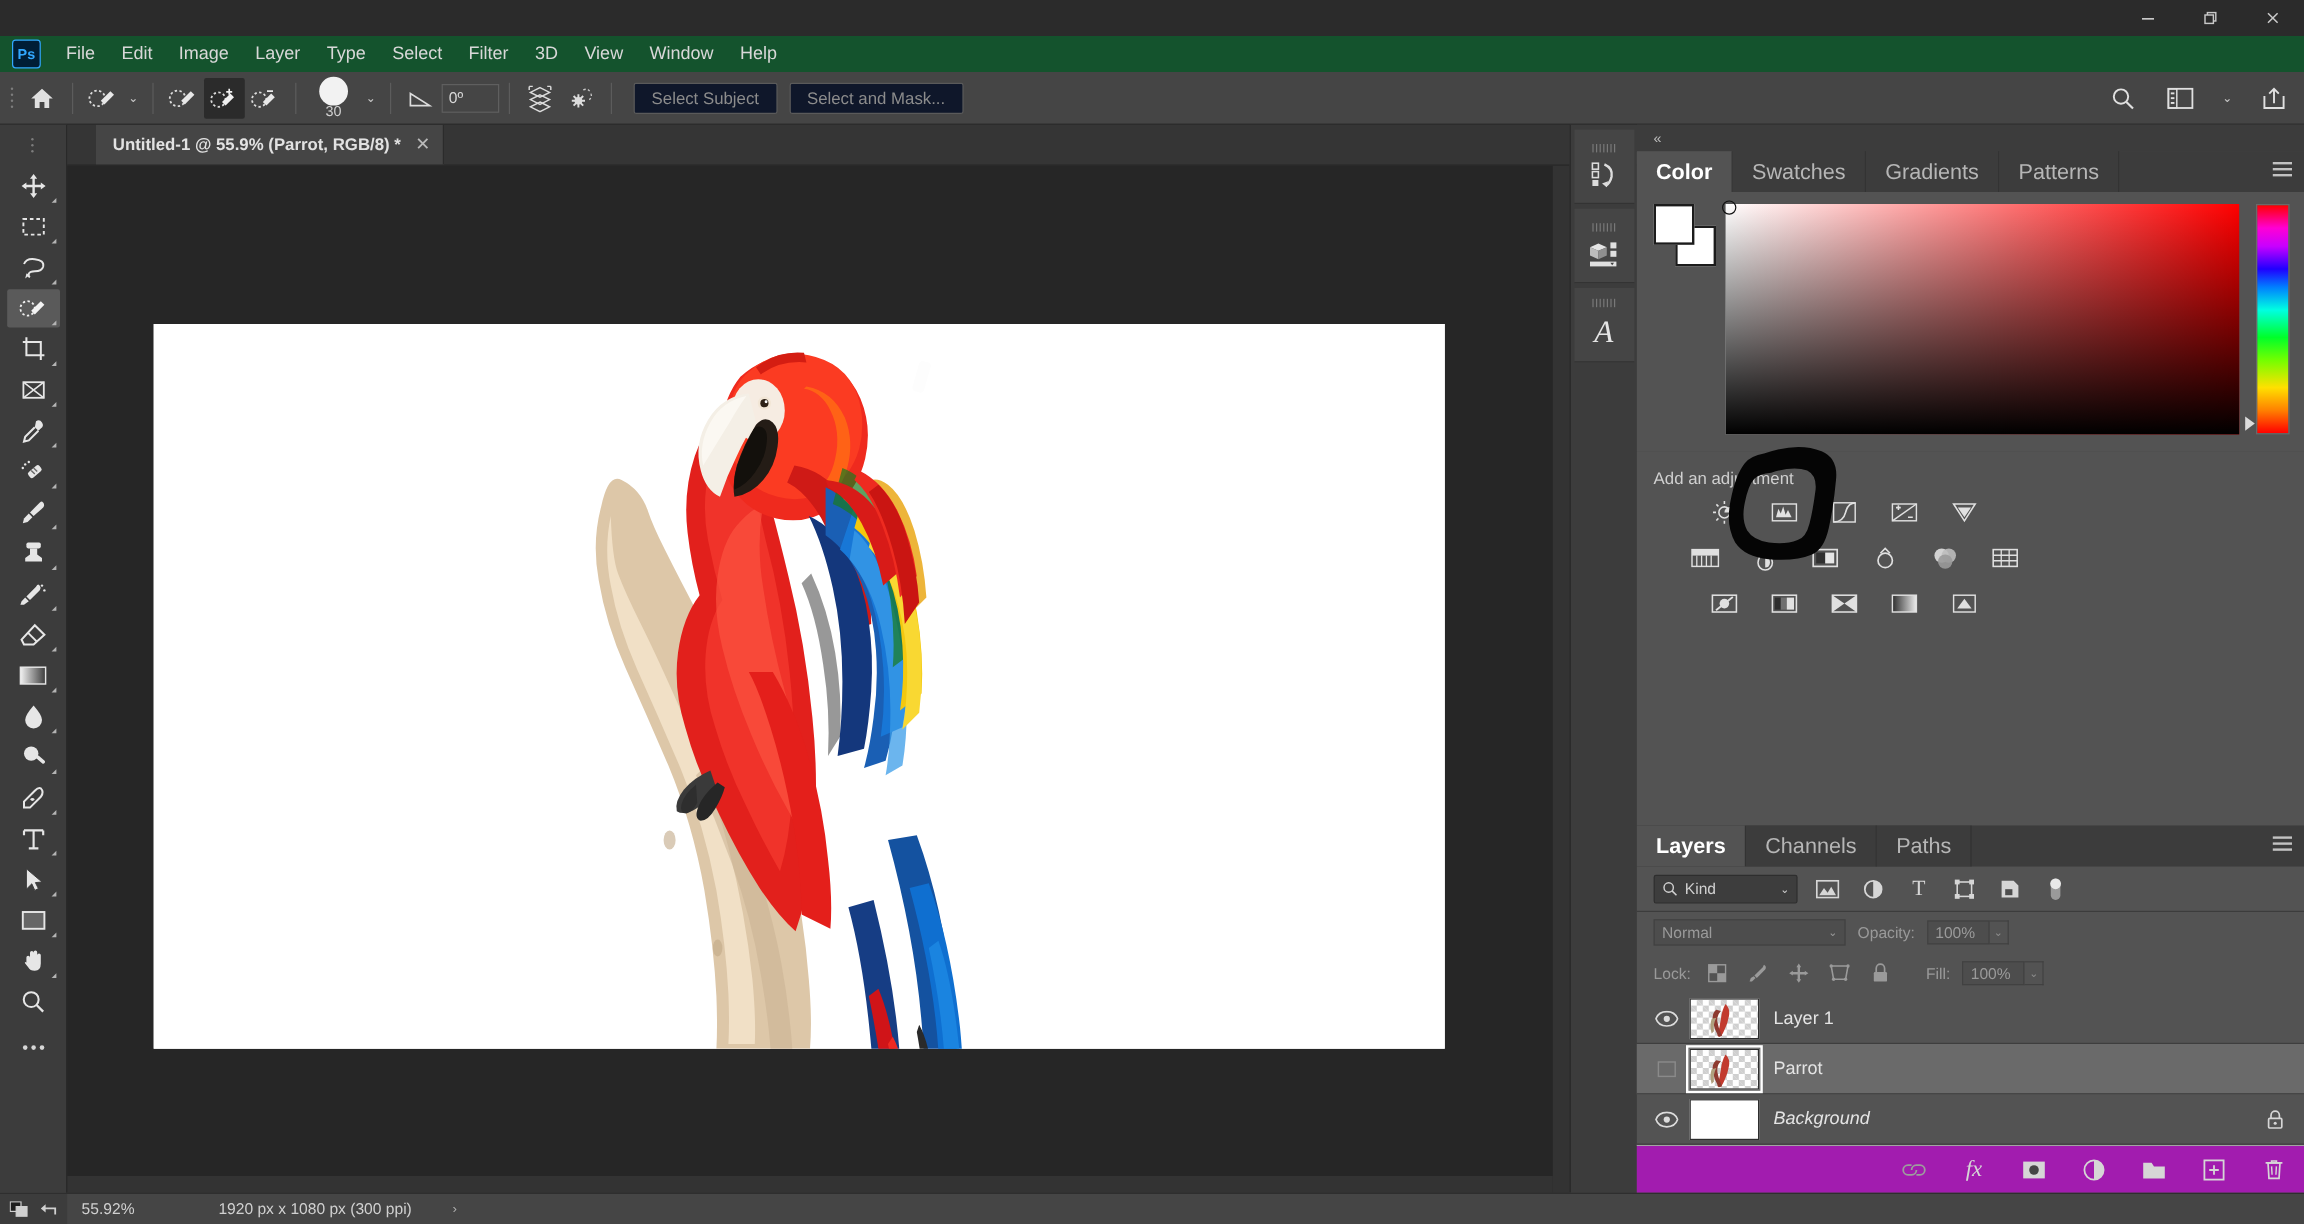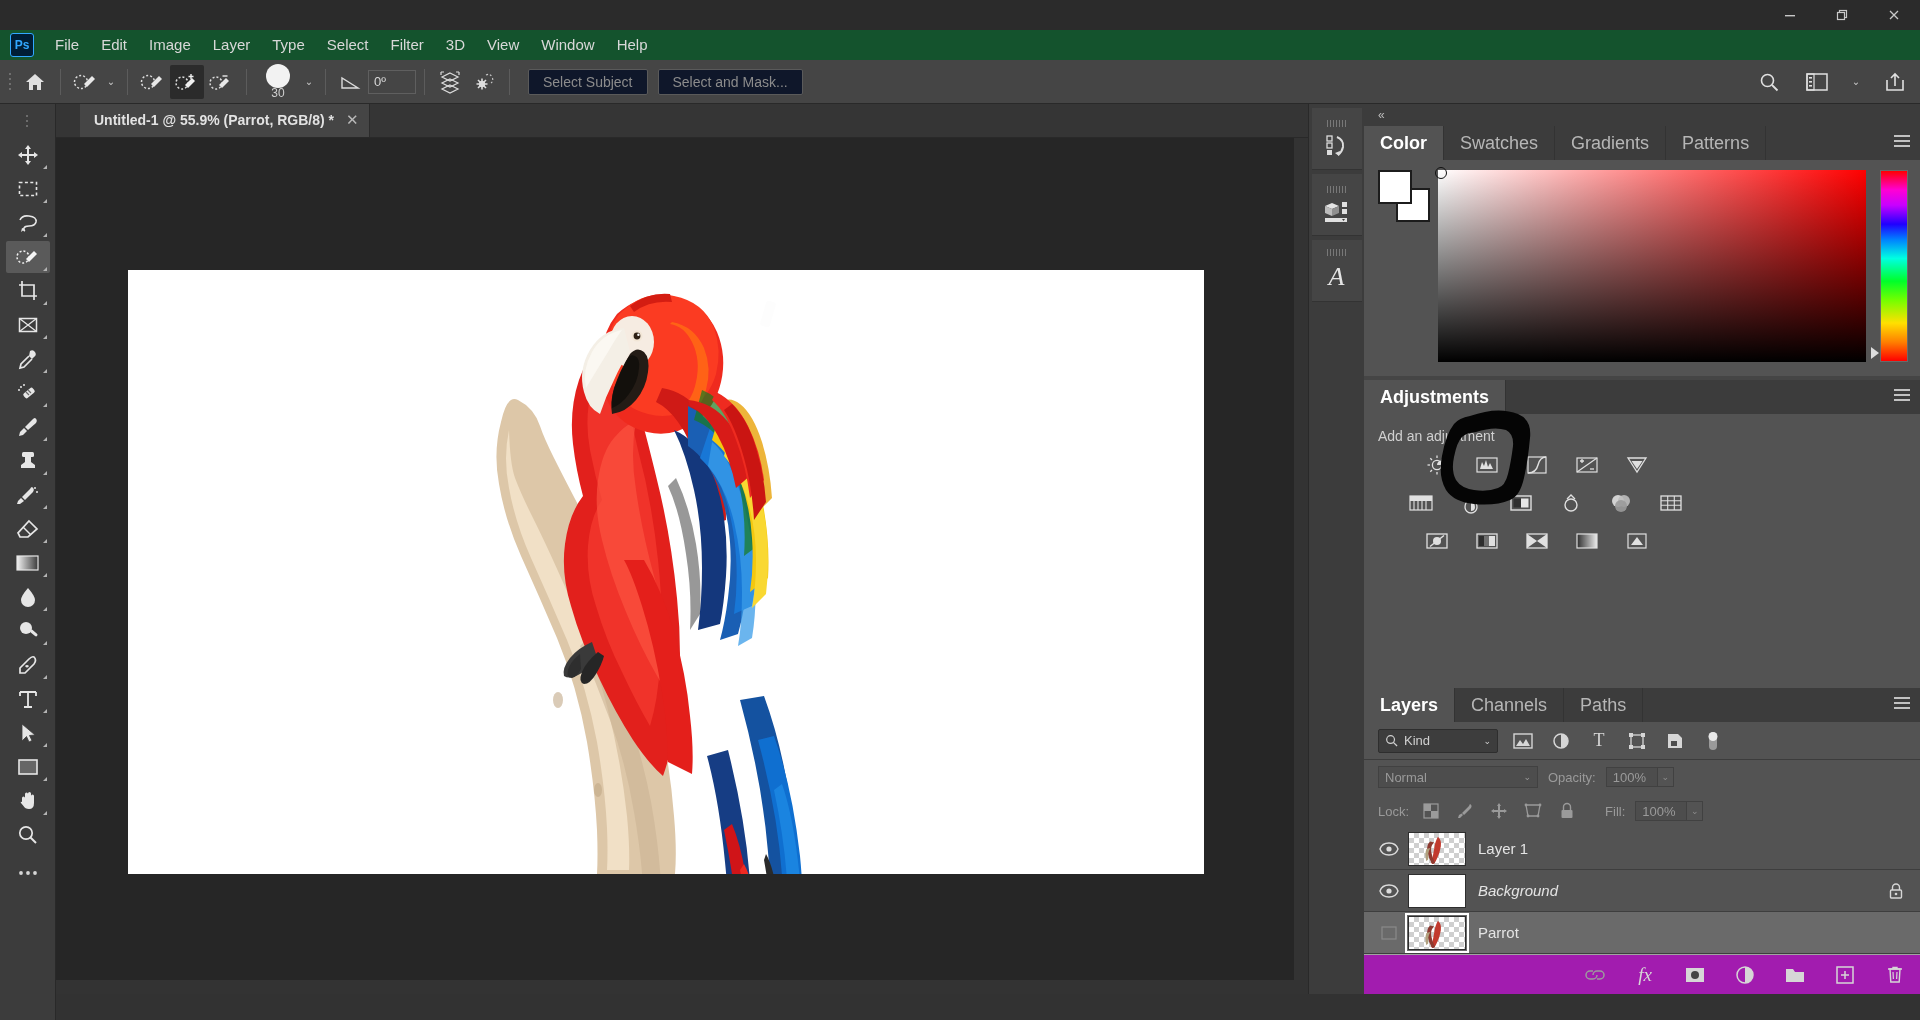--- a/index.html
+++ b/index.html
@@ -716,28 +716,20 @@
         <div class="sw fg"></div>
       </div>
       <div class="color-field">
         <div class="field-ring"></div>
       </div>
       <div class="hue-strip">
         <div class="hue-marker"></div>
       </div>
     </div>
 
-    <div class="panel-tabs" style="margin-top:4px">
-      <div class="ptab active">Adjustments</div>
-      <div class="pmenu">
-          <i></i>
-          <i></i>
-          <i></i>
-        </div>
-    </div>
     <div class="adj-area">
       <div class="adj-label">Add an adjustment</div>
       <div class="adj-grid">
 
         <div class="adj-row">
           <div class="adj-ico">
             <svg width="22" height="22" viewBox="0 0 22 22">
               <circle cx="11" cy="11" r="4.6" fill="none" stroke="#e0e0e0" stroke-width="1.3"></circle>
               <path d="M11 11 a4.6 4.6 0 0 1 0 -9.2 z" fill="#e0e0e0" transform="rotate(90 11 11)"></path>
               <g stroke="#e0e0e0" stroke-width="1.3">
@@ -994,54 +986,54 @@
         <div class="thumb">
           <svg width="100%" height="100%" viewBox="0 0 58 34" preserveAspectRatio="none">
             <path d="M30 4 q4 4 3 10 q-1 7 -4 13 q-2 5 -4 6 l-2 -1 q2 -8 3 -15 q1 -8 4 -13 z" fill="#c23a2e"></path>
             <path d="M26 10 q-4 4 -3 10 q1 6 4 12 l-3 1 q-4 -7 -5 -14 q-1 -7 3 -10 z" fill="#8e3a30"></path>
             <path d="M22 16 q-3 6 -2 12 l-2 2 q-2 -7 0 -13 z" fill="#b0a07e"></path>
           </svg>
         </div>
         <span class="layer-name">Layer 1</span>
       </div>
 
+      <div class="layer-row selected">
+        <div class="eye-cell">
+          <svg width="20" height="16" viewBox="0 0 20 16">
+            <rect x="3" y="2" width="14" height="12" fill="none" stroke="#8a8a8a" stroke-width="1.2"></rect>
+          </svg>
+        </div>
+        <div class="thumb sel">
+          <svg width="100%" height="100%" viewBox="0 0 58 34" preserveAspectRatio="none">
+            <path d="M30 4 q4 4 3 10 q-1 7 -4 13 q-2 5 -4 6 l-2 -1 q2 -8 3 -15 q1 -8 4 -13 z" fill="#c23a2e"></path>
+            <path d="M26 10 q-4 4 -3 10 q1 6 4 12 l-3 1 q-4 -7 -5 -14 q-1 -7 3 -10 z" fill="#8e3a30"></path>
+            <path d="M22 16 q-3 6 -2 12 l-2 2 q-2 -7 0 -13 z" fill="#b0a07e"></path>
+          </svg>
+        </div>
+        <span class="layer-name">Parrot</span>
+      </div>
+
       <div class="layer-row">
         <div class="eye-cell">
           <svg width="20" height="14" viewBox="0 0 20 14">
             <path d="M10 1 q7 0 9 6 q-2 6 -9 6 q-7 0 -9 -6 q2 -6 9 -6 z" fill="none" stroke="#dcdcdc" stroke-width="1.4"></path>
             <circle cx="10" cy="7" r="2.6" fill="#dcdcdc"></circle>
           </svg>
         </div>
         <div class="thumb plain"></div>
         <span class="layer-name italic">Background</span>
         <span class="lock-right">
           <svg width="16" height="18" viewBox="0 0 16 18">
             <path d="M4.5 8 L4.5 5.5 a3.5 3.5 0 0 1 7 0 L11.5 8" fill="none" stroke="#d6d6d6" stroke-width="1.4"></path>
             <rect x="2.5" y="8" width="11" height="8" rx="1" fill="none" stroke="#d6d6d6" stroke-width="1.4"></rect>
             <circle cx="8" cy="12" r="1.3" fill="#d6d6d6"></circle>
           </svg>
         </span>
       </div>
 
-      <div class="layer-row selected">
-        <div class="eye-cell">
-          <svg width="20" height="16" viewBox="0 0 20 16">
-            <rect x="3" y="2" width="14" height="12" fill="none" stroke="#8a8a8a" stroke-width="1.2"></rect>
-          </svg>
-        </div>
-        <div class="thumb sel">
-          <svg width="100%" height="100%" viewBox="0 0 58 34" preserveAspectRatio="none">
-            <path d="M30 4 q4 4 3 10 q-1 7 -4 13 q-2 5 -4 6 l-2 -1 q2 -8 3 -15 q1 -8 4 -13 z" fill="#c23a2e"></path>
-            <path d="M26 10 q-4 4 -3 10 q1 6 4 12 l-3 1 q-4 -7 -5 -14 q-1 -7 3 -10 z" fill="#8e3a30"></path>
-            <path d="M22 16 q-3 6 -2 12 l-2 2 q-2 -7 0 -13 z" fill="#b0a07e"></path>
-          </svg>
-        </div>
-        <span class="layer-name">Parrot</span>
-      </div>
-
       <div class="layers-footer">
         <div class="foot-ico">
           <svg width="22" height="14" viewBox="0 0 22 14">
             <path d="M9 7 a4 4 0 0 1 4 -4 L16 3 a4 4 0 0 1 0 8 L13 11" fill="none" stroke="#9d9d9d" stroke-width="1.5"></path>
             <path d="M13 7 a4 4 0 0 1 -4 4 L6 11 a4 4 0 0 1 0 -8 L9 3" fill="none" stroke="#9d9d9d" stroke-width="1.5"></path>
           </svg>
         </div>
         <div class="foot-ico">
           <span style="font-family:'Liberation Serif', serif; font-style:italic; font-size:19px; color:#d6d6d6;">fx</span>
         </div>
@@ -1072,14 +1064,33 @@
           <svg width="20" height="20" viewBox="0 0 20 20">
             <path d="M3 4 L17 4 M8 4 L8 2.5 L12 2.5 L12 4" stroke="#d6d6d6" stroke-width="1.4" fill="none"></path>
             <path d="M5 4 L5.8 17 L14.2 17 L15 4 Z" fill="none" stroke="#d6d6d6" stroke-width="1.4"></path>
             <path d="M8 7 L8.4 14 M12 7 L11.6 14" stroke="#d6d6d6" stroke-width="1.2"></path>
           </svg>
         </div>
       </div>
     </div>
   </div>
 
+  <div class="statusbar">
+    <div class="sb-left">
+      <span>
+        <svg width="16" height="14" viewBox="0 0 16 14">
+          <rect x="0.5" y="0.5" width="9" height="8" fill="#1f1f1f" stroke="#d0d0d0" stroke-width="1"></rect>
+          <rect x="5.5" y="4.5" width="9" height="8" fill="#d0d0d0" stroke="#d0d0d0" stroke-width="1"></rect>
+        </svg>
+      </span>
+      <span>
+        <svg width="16" height="14" viewBox="0 0 16 14">
+          <path d="M14 11 L14 6 L4 6" fill="none" stroke="#d0d0d0" stroke-width="1.5"></path>
+          <path d="M6 2.5 L2 6 L6 9.5 Z" fill="#d0d0d0"></path>
+        </svg>
+      </span>
+    </div>
+    <div class="sb-zoom">55.92%</div>
+    <div class="sb-size">1920 px x 1080 px (300 ppi)</div>
+    <div class="sb-caret">›</div>
+  </div>
 
 </div>
 
 </body></html>

